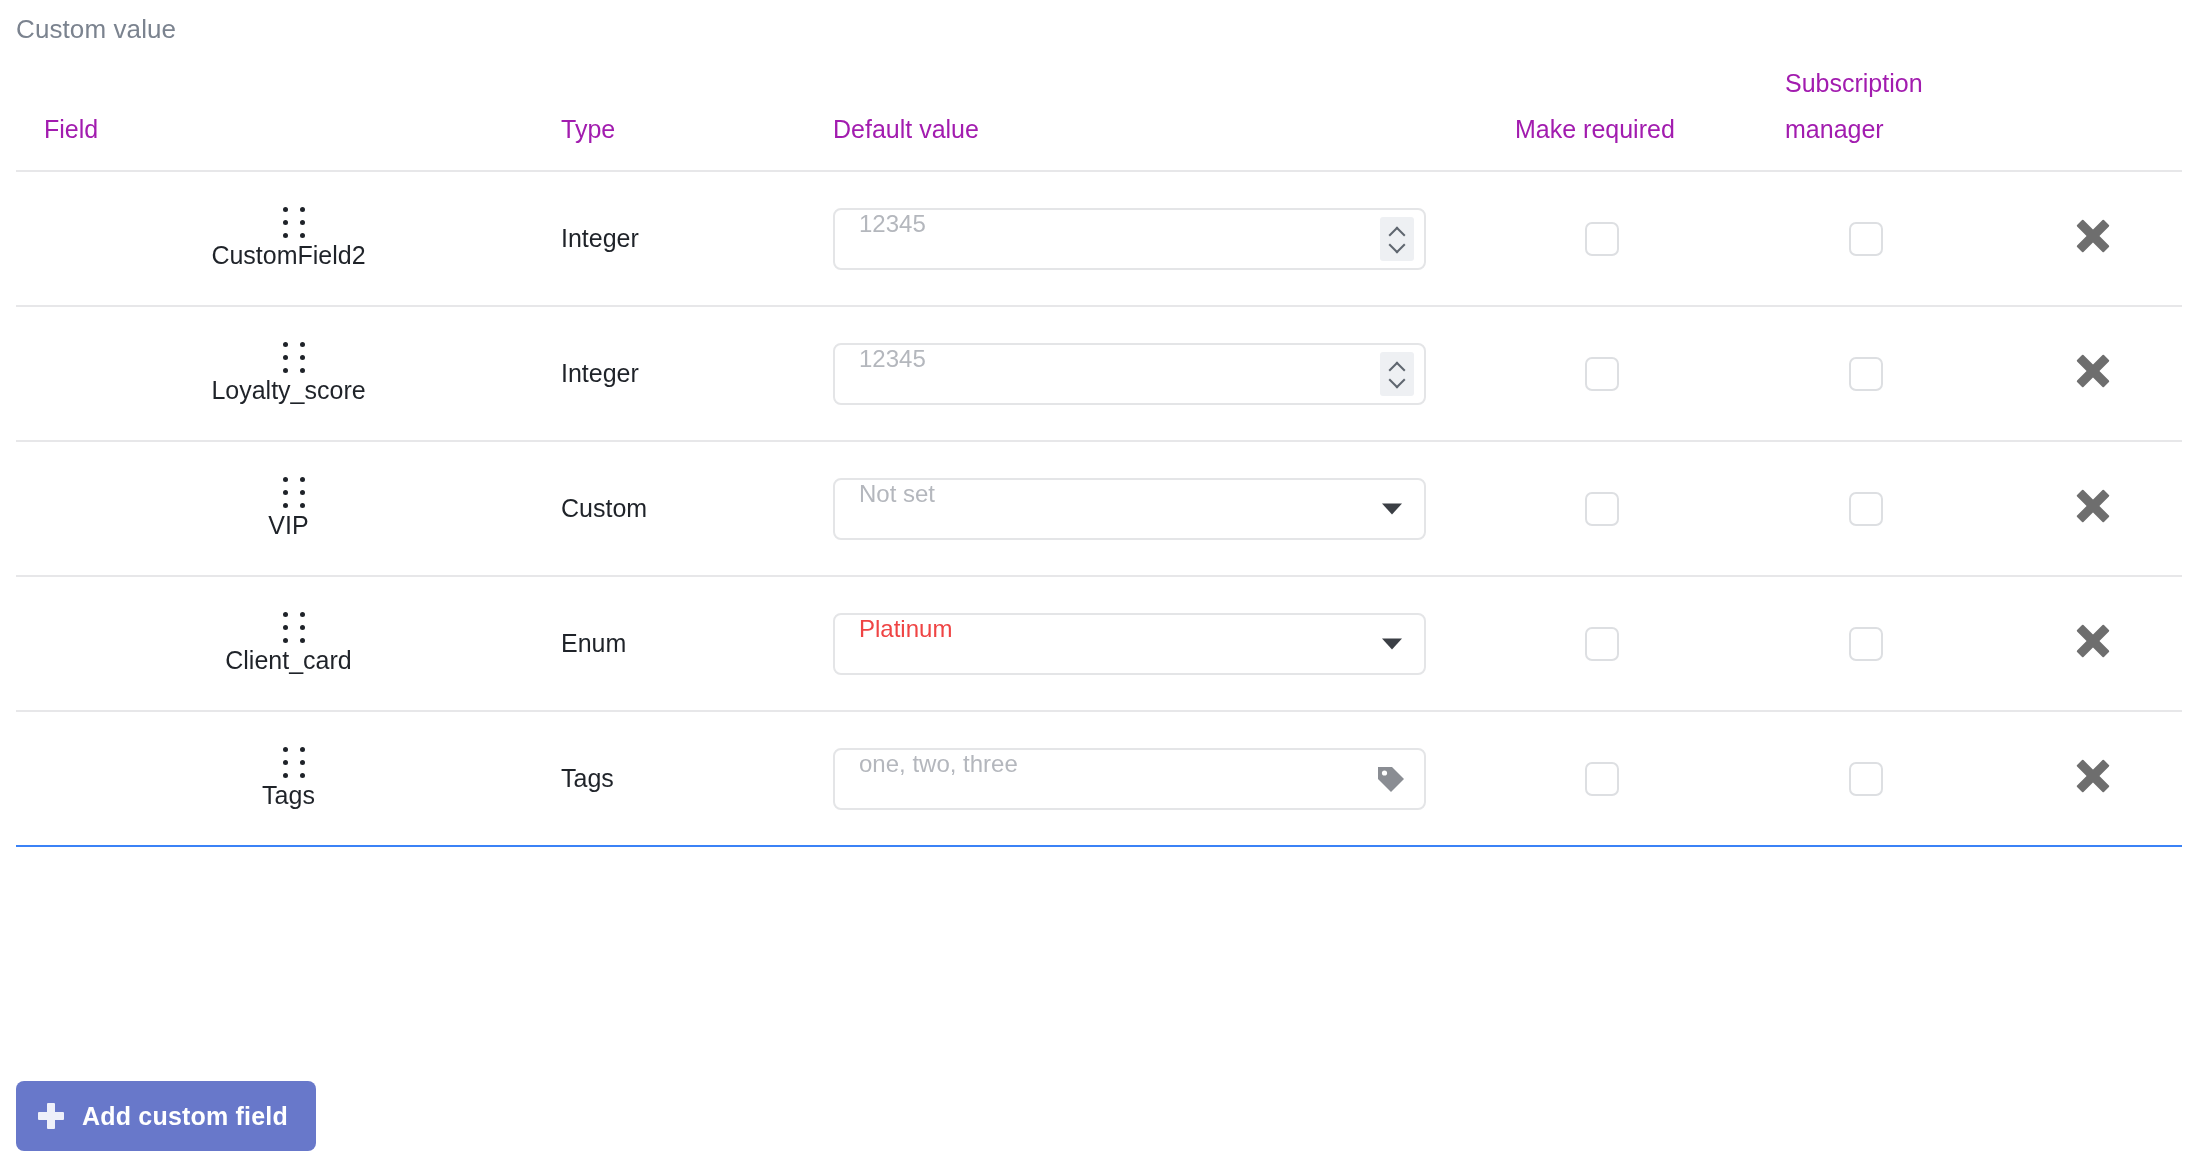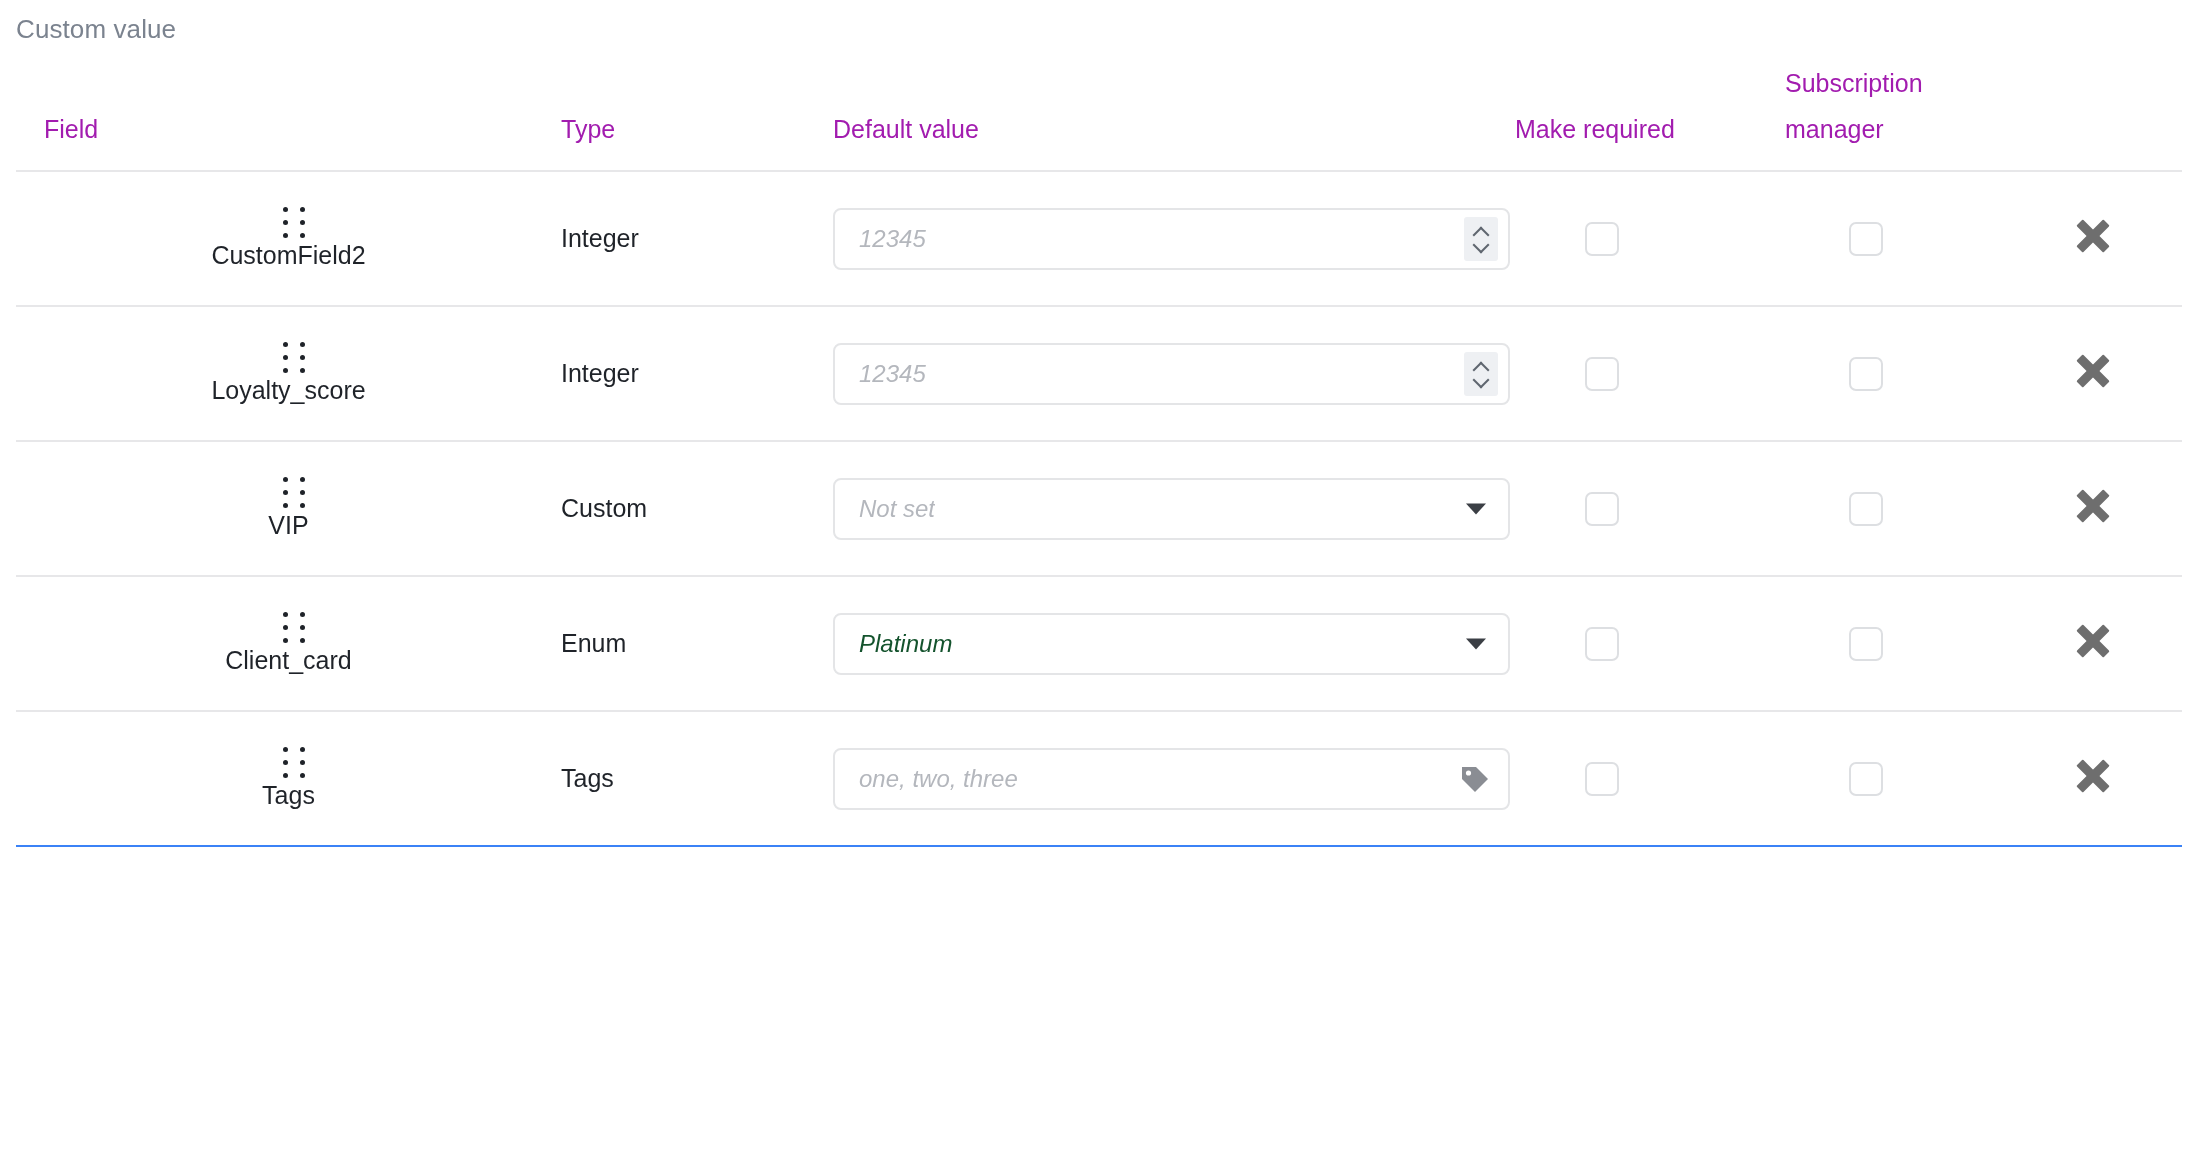--- a/index.html
+++ b/index.html
@@ -104,32 +104,31 @@
     border-radius: 50%;
     background: #1f2329;
   }
   .field-name { font-size: 25px; color: #1f2329; white-space: nowrap; }
 
   .type-name { font-size: 25px; color: #1f2329; padding-left: 0; text-align: center; }
 
   
   .control {
     position: relative;
-    width: 677px;
+    width: 593px;
     height: 62px;
     border: 2px solid #e4e5e7;
     border-radius: 8px;
     background: #ffffff;
     display: flex;
-    align-items: center;
-    font-style: italic;
+    align-items: flex-start;
   }
   .control .value {
     font-size: 24px;
-    color: #14532d;
+    color: #ef4444;
     padding-left: 24px;
     white-space: nowrap;
     overflow: hidden;
   }
   .control .value.placeholder { color: #b4b7bd; }
 
   
   .spinner {
     position: absolute;
     right: 10px;
@@ -450,14 +449,18 @@
             <span class="checkbox"></span>
           </td>
           <td class="cb-cell sub">
             <span class="checkbox"></span>
           </td>
           <td class="del-cell"><button class="del-btn"></button></td>
         </tr>
       </tbody>
   </table>
 
+  <button class="add-btn">
+    <span class="plus-icon"></span>
+    <span>Add custom field</span>
+  </button>
 
 </div>
 
 </body></html>

